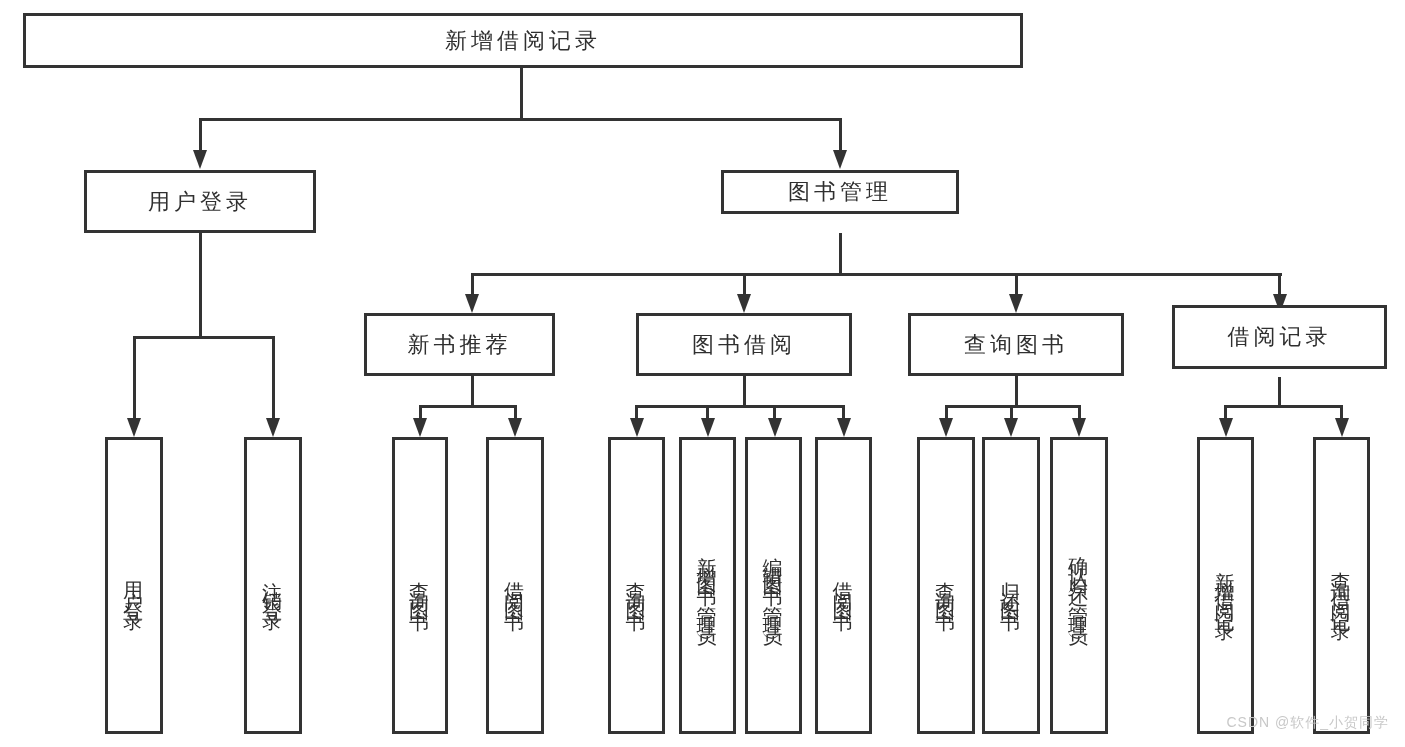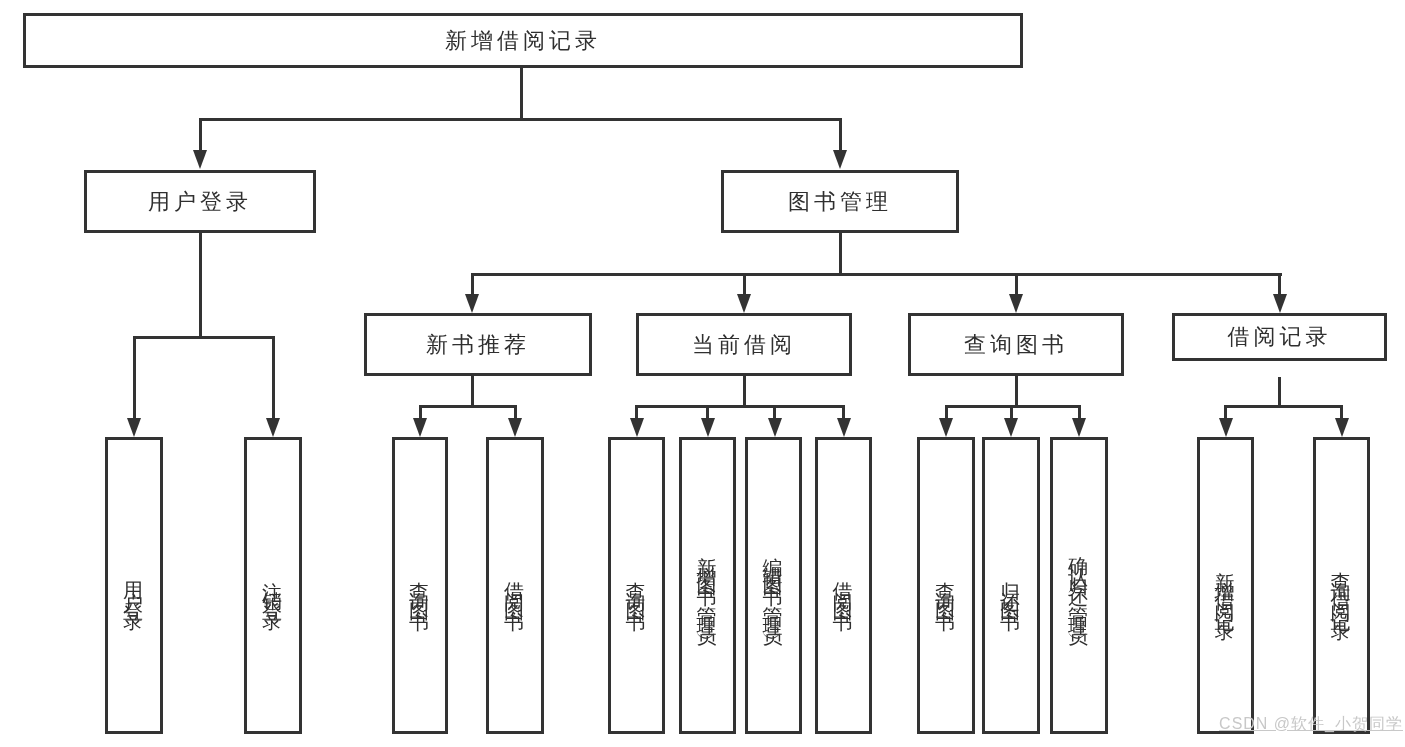--- a/index.html
+++ b/index.html
@@ -39,67 +39,66 @@
   .vl{position:absolute;width:3px;background:var(--line);}
   .hl{position:absolute;height:3px;background:var(--line);}
   .ah{
     position:absolute;width:0;height:0;
     border-left:7px solid transparent;
     border-right:7px solid transparent;
     border-top:19px solid var(--line);
   }
   .watermark{
     position:absolute;
-    right:2px;top:714px;
-    font-size:16px;
+    right:16px;top:714px;
+    font-size:14px;
     letter-spacing:1px;
     color:var(--wm);
     z-index:10;
-    text-decoration:underline;
   }
 </style>
 </head>
 <body>
 
 <div class="canvas">
 
   <div class="box h" style="left:23px;top:13px;width:1000px;height:55px">新增借阅记录</div>
 
   <div class="vl" style="left:519.5px;top:67px;height:51px"></div>
   <div class="hl" style="left:198.5px;top:118px;width:643px"></div>
   <div class="vl" style="left:198.5px;top:118px;height:33px"></div>
   <div class="ah" style="left:193px;top:150px"></div>
   <div class="vl" style="left:838.5px;top:118px;height:33px"></div>
   <div class="ah" style="left:833px;top:150px"></div>
 
   <div class="box h" style="left:84px;top:170px;width:232px;height:63px">用户登录</div>
-  <div class="box h" style="left:721px;top:170px;width:238px;height:63px">图书管理</div>
+  <div class="box h" style="left:721px;top:170px;width:238px;height:44px">图书管理</div>
 
   <div class="vl" style="left:198.5px;top:233px;height:103px"></div>
   <div class="hl" style="left:132.5px;top:336px;width:142px"></div>
   <div class="vl" style="left:132.5px;top:336px;height:83px"></div>
   <div class="ah" style="left:127px;top:418px"></div>
   <div class="vl" style="left:271.5px;top:336px;height:83px"></div>
   <div class="ah" style="left:266px;top:418px"></div>
 
   <div class="vl" style="left:838.5px;top:233px;height:40px"></div>
   <div class="hl" style="left:470.5px;top:273px;width:811px"></div>
   <div class="vl" style="left:470.5px;top:273px;height:23px"></div>
   <div class="ah" style="left:465px;top:294px"></div>
   <div class="vl" style="left:742.5px;top:273px;height:23px"></div>
   <div class="ah" style="left:737px;top:294px"></div>
   <div class="vl" style="left:1014.5px;top:273px;height:23px"></div>
   <div class="ah" style="left:1009px;top:294px"></div>
   <div class="vl" style="left:1278px;top:273px;height:23px"></div>
   <div class="ah" style="left:1272.5px;top:294px"></div>
 
-  <div class="box h" style="left:364px;top:313px;width:228px;height:63px">新书推荐</div>
-  <div class="box h" style="left:636px;top:313px;width:216px;height:63px">当前借阅</div>
+  <div class="box h" style="left:364px;top:313px;width:191px;height:63px">新书推荐</div>
+  <div class="box h" style="left:636px;top:313px;width:216px;height:63px">图书借阅</div>
   <div class="box h" style="left:908px;top:313px;width:216px;height:63px">查询图书</div>
-  <div class="box h" style="left:1172px;top:313px;width:215px;height:48px">借阅记录</div>
+  <div class="box h" style="left:1172px;top:305px;width:215px;height:64px">借阅记录</div>
 
   <div class="vl" style="left:470.5px;top:376px;height:29px"></div>
   <div class="hl" style="left:418.5px;top:405px;width:98px"></div>
   <div class="vl" style="left:418.5px;top:405px;height:14px"></div>
   <div class="ah" style="left:413px;top:418px"></div>
   <div class="vl" style="left:513.5px;top:405px;height:14px"></div>
   <div class="ah" style="left:508px;top:418px"></div>
 
   <div class="vl" style="left:742.5px;top:376px;height:29px"></div>
   <div class="hl" style="left:635px;top:405px;width:210px"></div>

